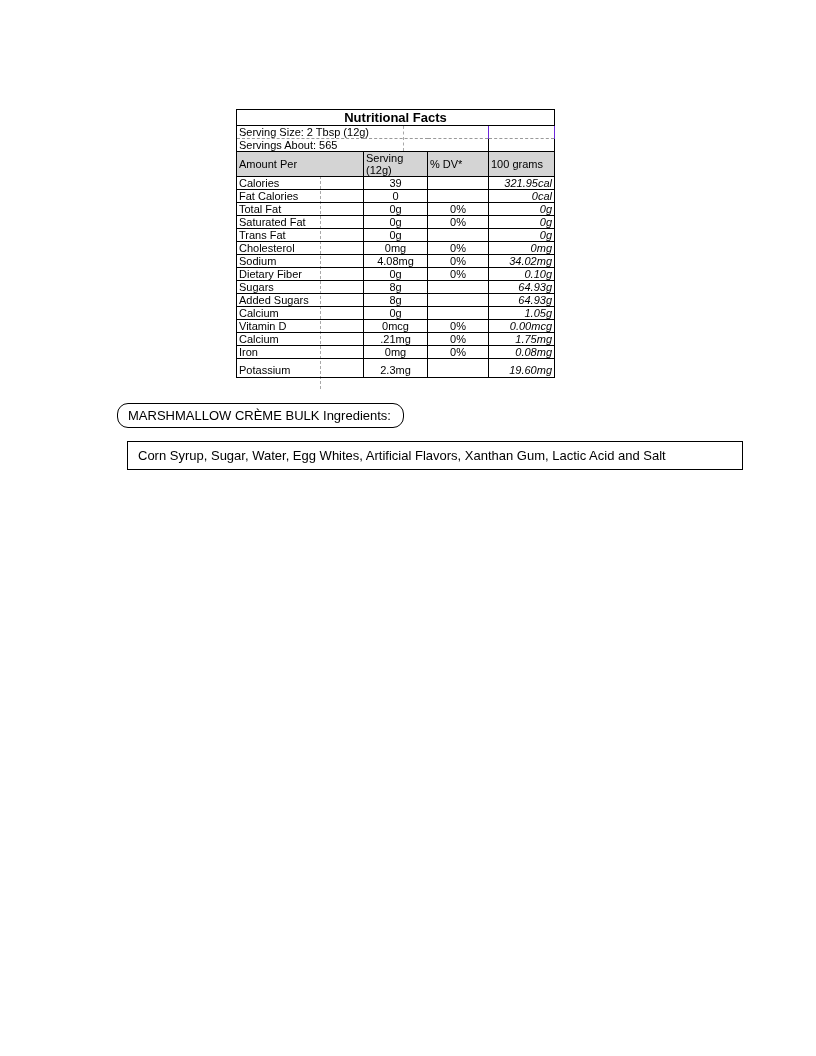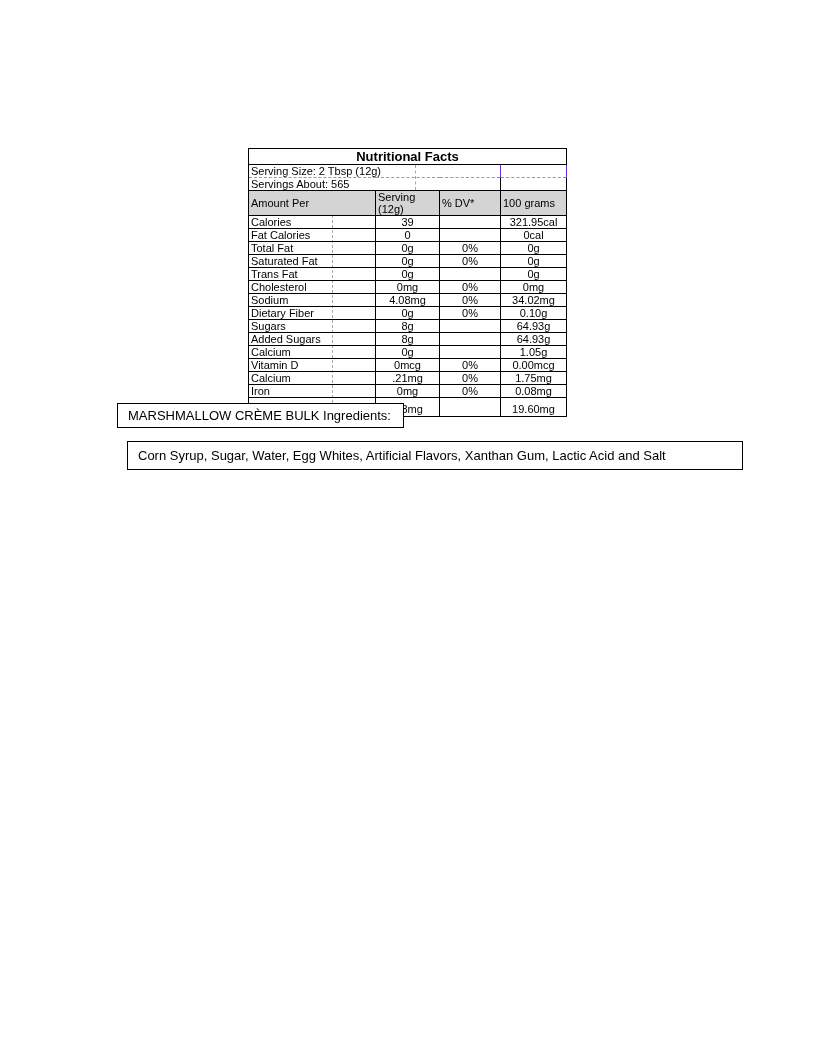--- a/index.html
+++ b/index.html
@@ -3,21 +3,21 @@
 <meta charset="utf-8">
 <style>
   html, body { margin:0; padding:0; background:#ffffff; }
   .page {
     position:relative; width:816px; height:1056px; background:#ffffff;
     font-family:"Liberation Sans", sans-serif; color:#000;
     overflow:hidden;
   }
 
   
-  .table-wrap { position:absolute; left:248px; top:109px; width:318px;margin-top:39px; }
+  .table-wrap { position:absolute; left:236px; top:109px; width:318px; }
 
   .dash-v { position:absolute; width:0; border-left:1px dashed #a8a8a8; }
   .dash-col1    { left:84px;  top:67px; height:213px; }
   .dash-serving { left:167px; top:17px; height:25px; }
 
   table.nf {
     position:relative;
     border-collapse:collapse; table-layout:fixed;
     width:318px; font-size:11px; line-height:12px;
   }
@@ -36,32 +36,32 @@
     border-top:none; border-bottom:1px solid #000; height:12px;
   }
   tr.head-row td {
     background:#d4d4d4; border:1px solid #000;
     height:24px; text-align:left;
   }
   tr.head-row td.c1 { text-align:left; }
 
   tr.data td { border:1px solid #000; height:12px; }
   td.c { text-align:center; }
-  td.r { text-align:center; padding-right:1px; }
+  td.r { text-align:right; padding-right:1px;font-style:italic; }
   td.indent { padding-left:9px; }
   tr.tall td { height:17px; vertical-align:bottom; padding-bottom:1px; }
 
   
   .ing-box {
     position:absolute; box-sizing:border-box;
     border:1px solid #000; background:#fff;
     font-size:13px; display:flex; align-items:center;
     padding-left:10px; white-space:nowrap; overflow:hidden;
   }
-  .ing-header-box { left:117px; top:403px; width:287px; height:25px; }
+  .ing-header-box { left:117px; top:403px; width:287px; height:25px;border-radius:11px; }
   .ing-list-box   { left:127px; top:441px; width:616px; height:29px; }
 </style>
 </head>
 <body>
 
 <div class="page">
 
   <div class="table-wrap">
     <div class="dash-v dash-col1"></div>
     <div class="dash-v dash-serving"></div>

